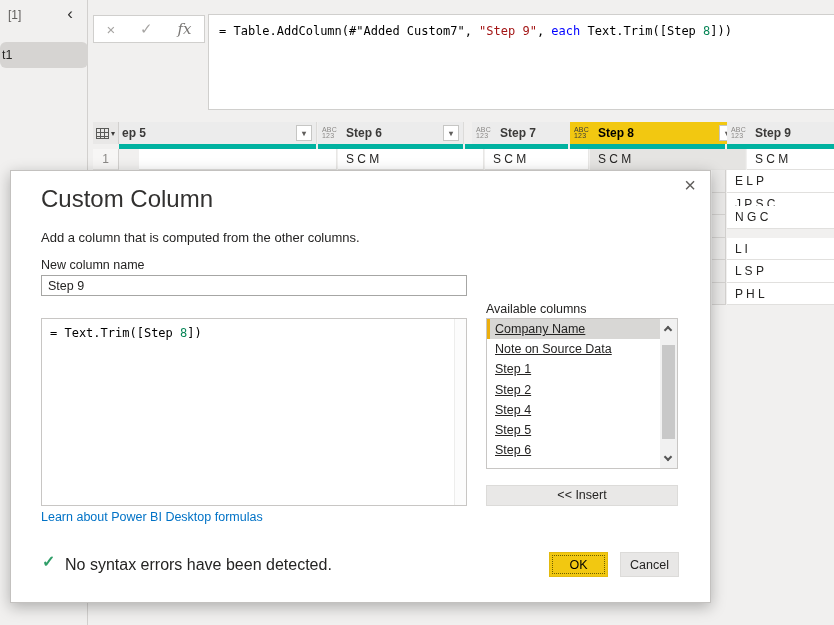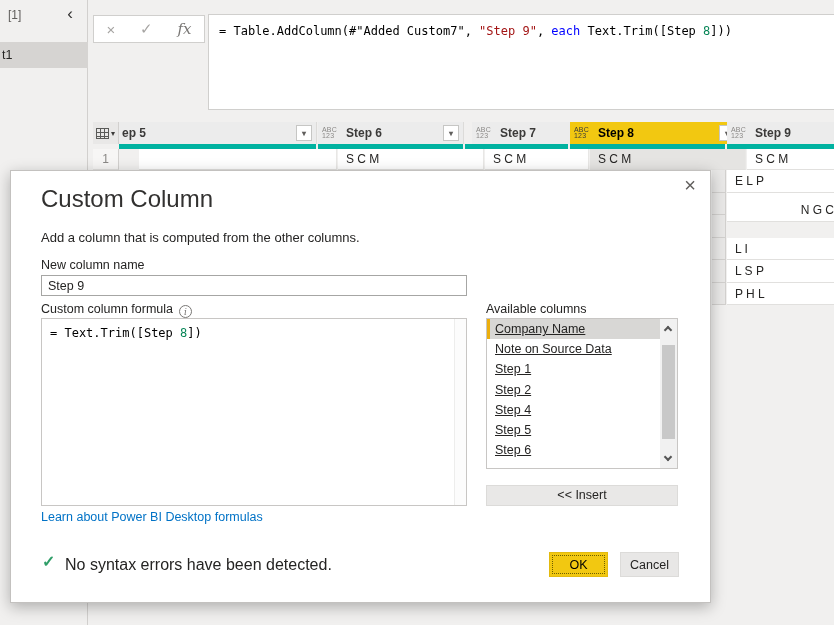--- a/index.html
+++ b/index.html
@@ -4,21 +4,21 @@
 <style>
   * { margin:0; padding:0; box-sizing:border-box; }
   html,body { width:834px; height:625px; }
   body { font-family:"Liberation Sans", sans-serif; color:#252423; }
   .screen { position:relative; width:834px; height:625px; background:#f1f0ef; overflow:hidden; }
 
   
   .sidebar { position:absolute; left:0; top:0; width:88px; height:625px; background:#f1f0ef; border-right:1px solid #d2d0ce; }
   .sidebar-header { position:absolute; left:8px; top:8px; font-size:12px; color:#605e5c; }
   .collapse-btn { position:absolute; right:14px; top:4px; font-size:17px; color:#323130; cursor:pointer; }
-  .query-item { position:absolute; left:0; top:42px; width:88px; height:26px; background:#d6d4d2; font-size:12.5px; line-height:26px; padding-left:2px; color:#252423; }
+  .query-item { position:absolute; left:0; top:42px; width:88px; height:26px; background:#d6d4d2; font-size:12.5px; line-height:26px; padding-left:2px; color:#252423;border-radius:6px; }
 
   
   .fbar-tools { position:absolute; left:93px; top:15px; width:112px; height:28px; background:#fff; border:1px solid #d0cfcd; display:flex; align-items:center; justify-content:space-around; }
   .fbar-tools .tool { color:#a6a4a2; font-size:15px; cursor:pointer; }
   .fbar-tools .fx { font-family:"DejaVu Serif", serif; font-style:italic; color:#797775; font-size:15px; }
   .fbar-input { position:absolute; left:208px; top:14px; width:626px; height:96px; background:#fff; border:1px solid #d0cfcd; border-right:none; padding:8px 10px; }
   .code { font-family:"DejaVu Sans Mono", monospace; font-size:12px; white-space:pre; line-height:16px; color:#000; }
   .tok-string { color:#A31515; }
   .tok-keyword { color:#0000FF; }
   .tok-number { color:#098658; }
@@ -159,37 +159,34 @@
     <div class="s-row" style="top:22.5px;"></div>
     <div class="s-row" style="top:45px;"></div>
     <div class="s-row" style="top:67.5px;"></div>
     <div class="s-row" style="top:90px;"></div>
     <div class="s-row" style="top:112.5px;"></div>
   </div>
 
   <div class="right-rows">
     <div class="d-row" style="top:0;">E L P</div>
     <div class="d-row" style="top:22.5px;">J P S C</div>
-    <div class="d-row" style="top:29px;text-align:right;">N G C</div>
+    <div class="d-row" style="top:36px;">N G C</div>
     <div class="d-row" style="top:67.5px;">L I</div>
     <div class="d-row" style="top:90px;">L S P</div>
     <div class="d-row" style="top:112.5px;">P H L</div>
   </div>
 
   <div class="dialog">
     <div class="dlg-close">×</div>
     <div class="dlg-title">Custom Column</div>
     <div class="dlg-sub">Add a column that is computed from the other columns.</div>
 
     <div class="dlg-label" style="left:30px; top:87px;">New column name</div>
     <input class="name-input" type="text" value="Step 9" style="">
 
-    <div class="dlg-label" style="left:30px; top:131px;">
-      <span>Custom column formula</span><span class="info-ico">i</span>
-    </div>
     <div class="formula-box">
       <div class="code"><span class="tok-plain">= Text.Trim([Step </span><span class="tok-number">8</span><span class="tok-plain">])</span></div>
       <div class="vsb"></div>
     </div>
 
     <div class="dlg-label" style="left:475px; top:131px;">Available columns</div>
     <div class="listbox">
       <div class="list-items">
         <div class="list-item selected">Company Name</div>
         <div class="list-item">Note on Source Data</div>

